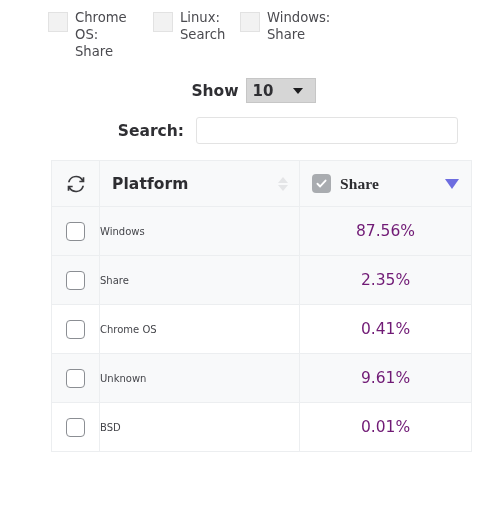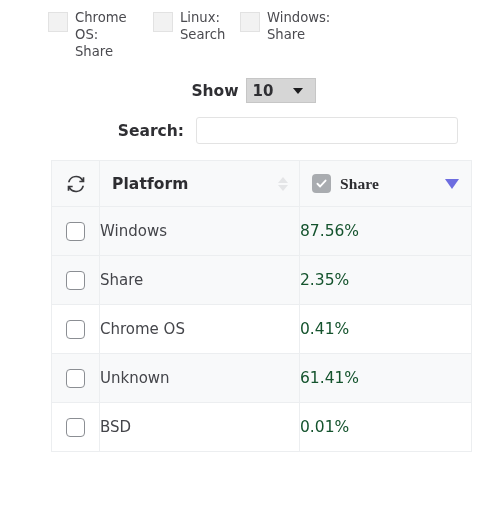--- a/index.html
+++ b/index.html
@@ -211,28 +211,28 @@
     height: 19px;
     border: 1.6px solid #8b8e93;
     border-radius: 4px;
     background: #fff;
     display: inline-block;
     vertical-align: middle;
     cursor: pointer;
   }
   td.c-platform {
     padding-left: 13px;
-    font-size: 15px;
+    font-size: 10px;
     color: #44454a;
   }
   td.c-share {
     padding-right: 14px;
-    text-align: left;
+    text-align: center;
     font-size: 15.5px;
-    color: #14532d;
+    color: #701a75;
   }
 </style>
 </head>
 <body>
 
 <div class="legend">
   <div class="legend-item w1">
     <span class="legend-swatch-outer">
       <span class="legend-swatch-inner" style="background:#3873b8"></span>
     </span>
@@ -319,21 +319,21 @@
           <span class="row-checkbox"></span>
         </td>
         <td class="c-platform">Chrome OS</td>
         <td class="c-share">0.41%</td>
       </tr>
       <tr class="odd">
         <td class="c-check">
           <span class="row-checkbox"></span>
         </td>
         <td class="c-platform">Unknown</td>
-        <td class="c-share">61.41%</td>
+        <td class="c-share">9.61%</td>
       </tr>
       <tr class="even">
         <td class="c-check">
           <span class="row-checkbox"></span>
         </td>
         <td class="c-platform">BSD</td>
         <td class="c-share">0.01%</td>
       </tr>
     </tbody>
   </table>

